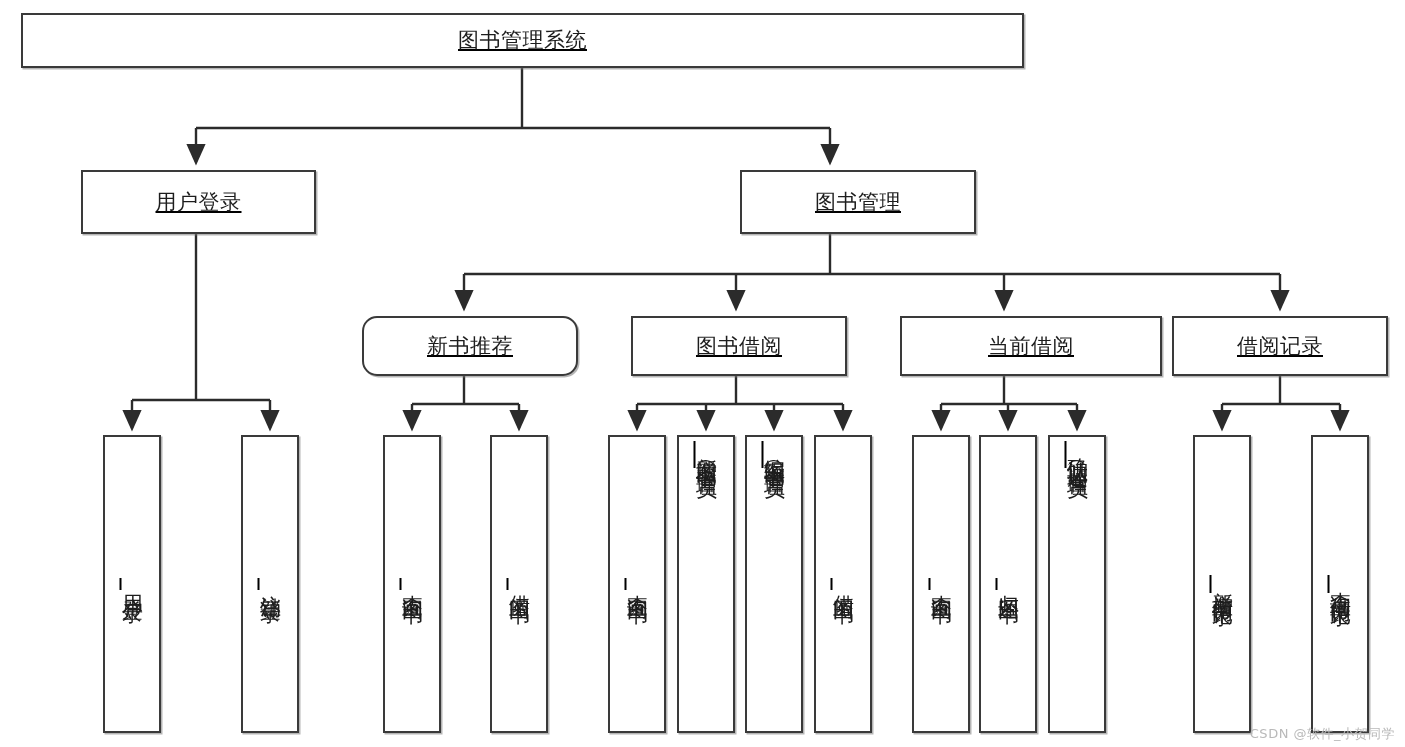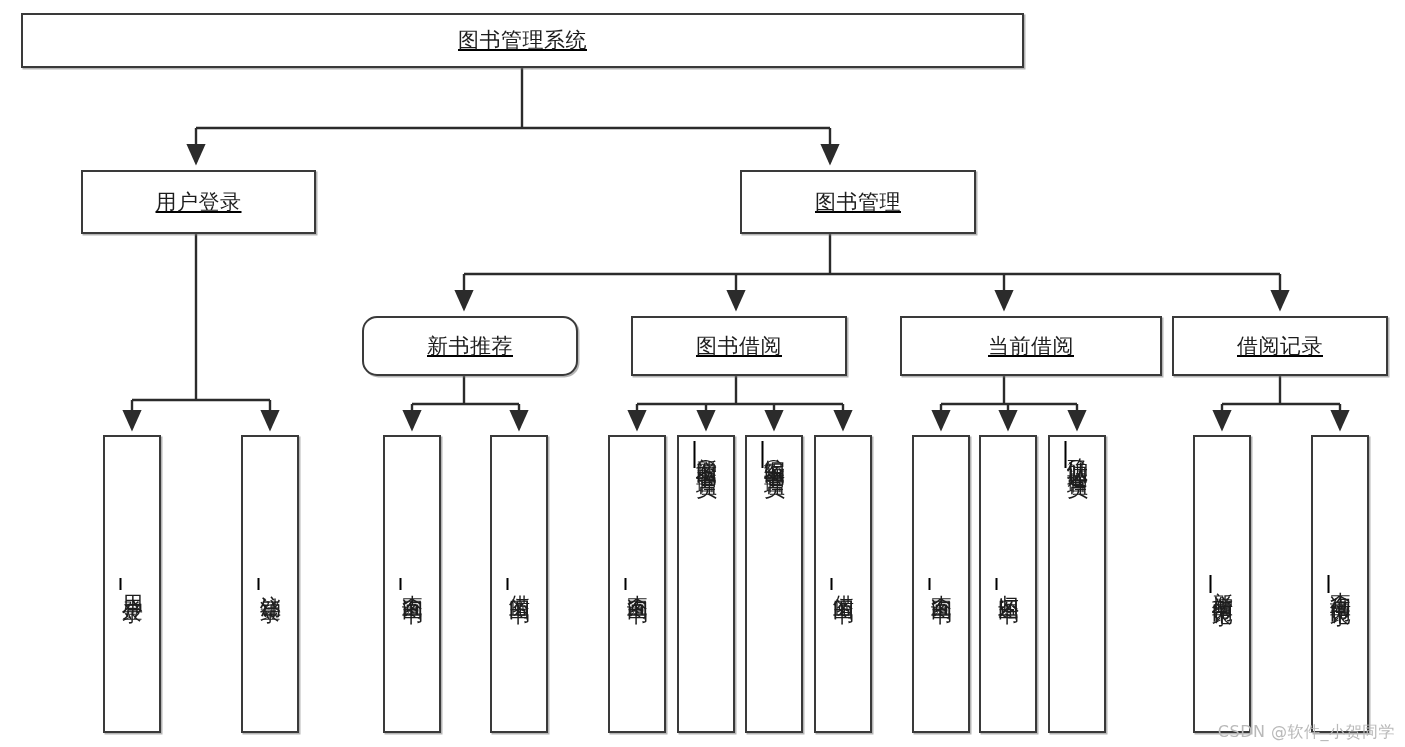--- a/index.html
+++ b/index.html
@@ -57,21 +57,21 @@
     white-space: nowrap;
   }
   .node.vertical.centered {
     align-items: center;
     padding-top: 0;
   }
   .watermark {
     position: absolute;
     right: 10px;
     bottom: 4px;
-    font-size: 16px;
+    font-size: 13px;
     color: #b9b9b9;
     letter-spacing: 0.5px;
     white-space: nowrap;
   }
 </style>
 </head>
 <body>
 
 <div id="canvas">
 

